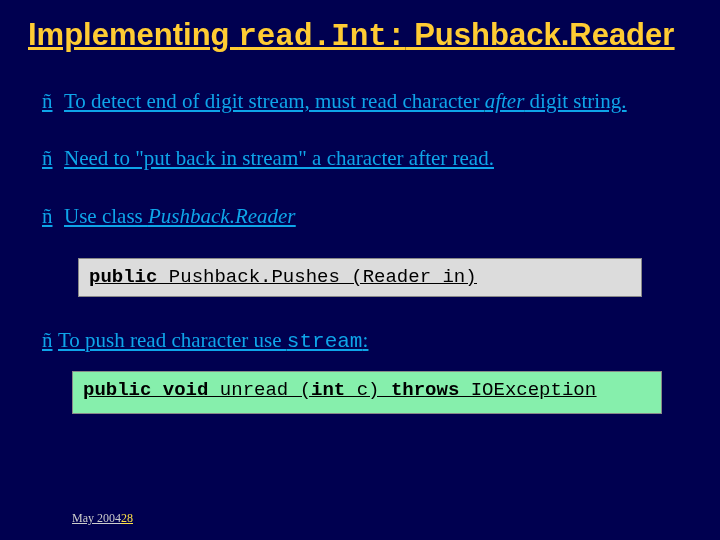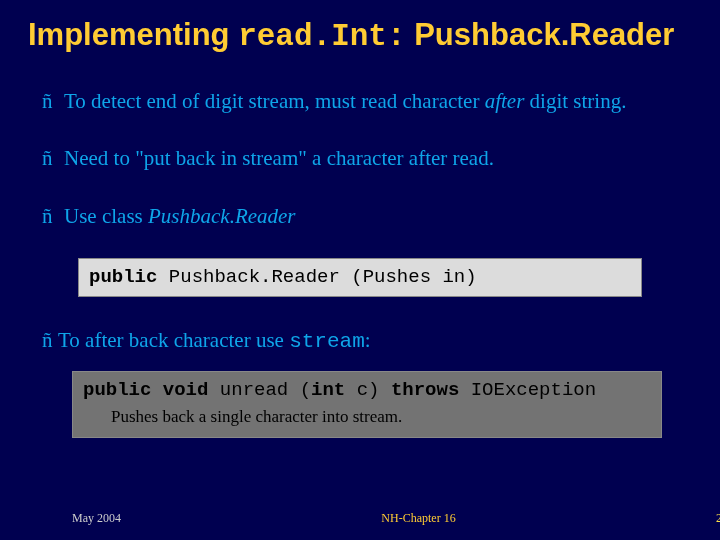--- a/index.html
+++ b/index.html
@@ -1,15 +1,15 @@
 <!DOCTYPE html>
 <html><head>
 <meta charset="utf-8">
 <style>
-  * { margin: 0; padding: 0; box-sizing: border-box; }
+  * { margin: 0; padding: 0; box-sizing: border-box; text-decoration: underline; }
   body {
     width: 720px;
     height: 540px;
     background: #000050;
     font-family: "Times New Roman", Times, serif;
     overflow: hidden;
     position: relative;
   }
   .slide {
     width: 100%;
@@ -45,21 +45,21 @@
   .italic { font-style: italic; }
   .mono { font-family: "Courier New", Courier, monospace; }
   .codebox {
     background: #dcdcdc;
     border: 1px solid #888;
     margin: 0 50px 30px 50px;
     padding: 6px 10px;
     color: #000;
   }
   .codebox2 {
-    background: #737373;
+    background: #86efac;
     border: 1px solid #888;
     margin: 0 30px 0 44px;
     padding: 6px 10px 10px 10px;
     color: #000;
   }
   .codeline {
     font-family: "Courier New", Courier, monospace;
     font-size: 19px;
     line-height: 1.3;
     white-space: nowrap;
@@ -102,34 +102,32 @@
   <div class="bullet">
     <span class="marker">ñ</span><span>Need to "put back in stream" a character after read.</span>
   </div>
 
   <div class="bullet" style="margin-bottom:28px;">
     <span class="marker">ñ</span><span>Use class </span><span class="italic">Pushback.Reader</span>
   </div>
 
   <div class="codebox">
     <div class="codeline">
-      <span class="kw">public</span><span> Pushback.Reader (Pushes in)</span>
+      <span class="kw">public</span><span> Pushback.Pushes (Reader in)</span>
     </div>
   </div>
 
   <div class="bullet" style="margin-bottom:16px; padding-left:30px; text-indent:-16px;">
-    <span class="marker" style="width:16px;">ñ</span><span>To after back character use </span><span class="mono">stream</span><span>:</span>
+    <span class="marker" style="width:16px;">ñ</span><span>To push read character use </span><span class="mono">stream</span><span>:</span>
   </div>
 
   <div class="codebox2">
     <div class="codeline">
       <span class="kw">public void</span><span> unread (</span><span class="kw">int</span><span> c) </span><span class="kw">throws</span><span> IOException</span>
     </div>
-    <div class="subcaption">Pushes back a single character into stream.</div>
   </div>
 
   <div class="footer">
     <div class="left">May 2004</div>
-    <div class="center">NH-Chapter 16</div>
     <div class="right">28</div>
   </div>
 
 </div>
 
 </body></html>

